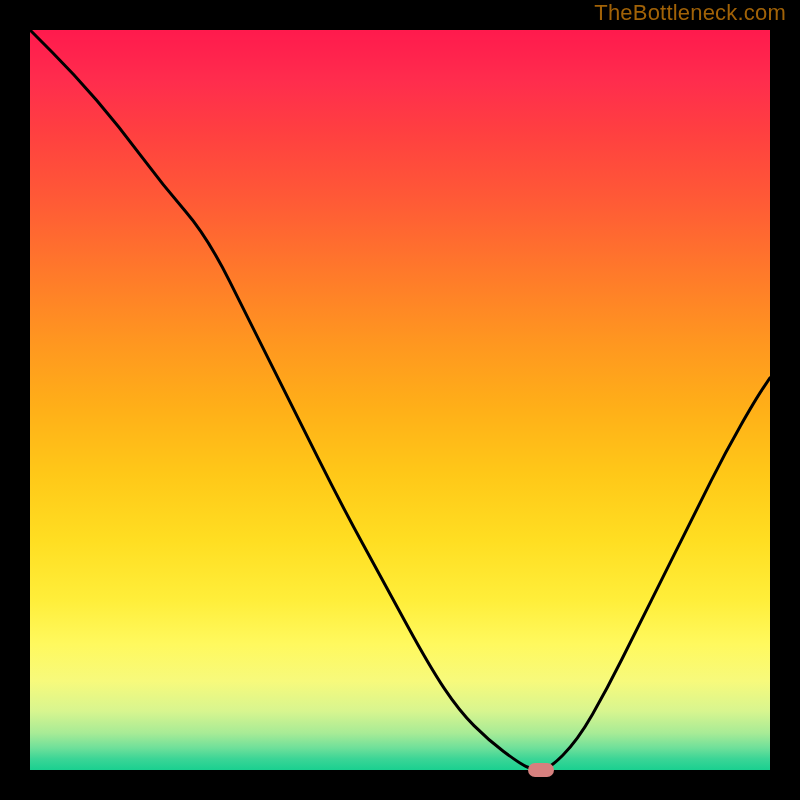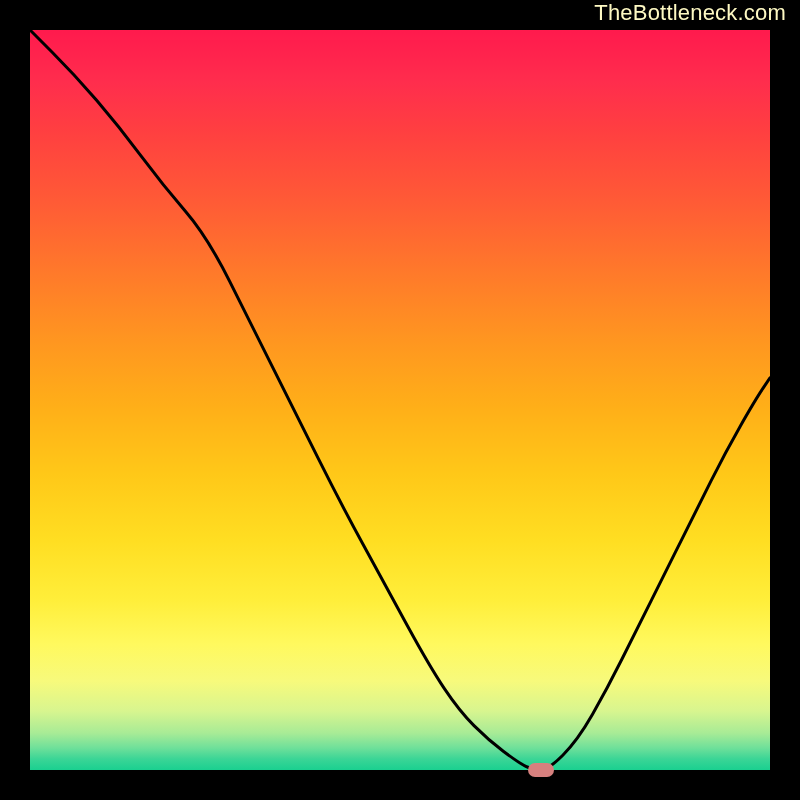--- a/index.html
+++ b/index.html
@@ -58,21 +58,21 @@
     border-radius: 7px;
     background: #d6807e;
     transform: translate(-50%, -50%);
   }
   .watermark {
     position: absolute;
     top: 0;
     right: 14px;
     font-family: Arial, Helvetica, sans-serif;
     font-size: 22px;
-    color: #fef9c3;
+    color: #a16207;
     letter-spacing: 0.2px;
     user-select: none;
   }
 </style>
 </head>
 <body>
 
 <div class="frame">
 
   <div class="watermark">TheBottleneck.com</div>

